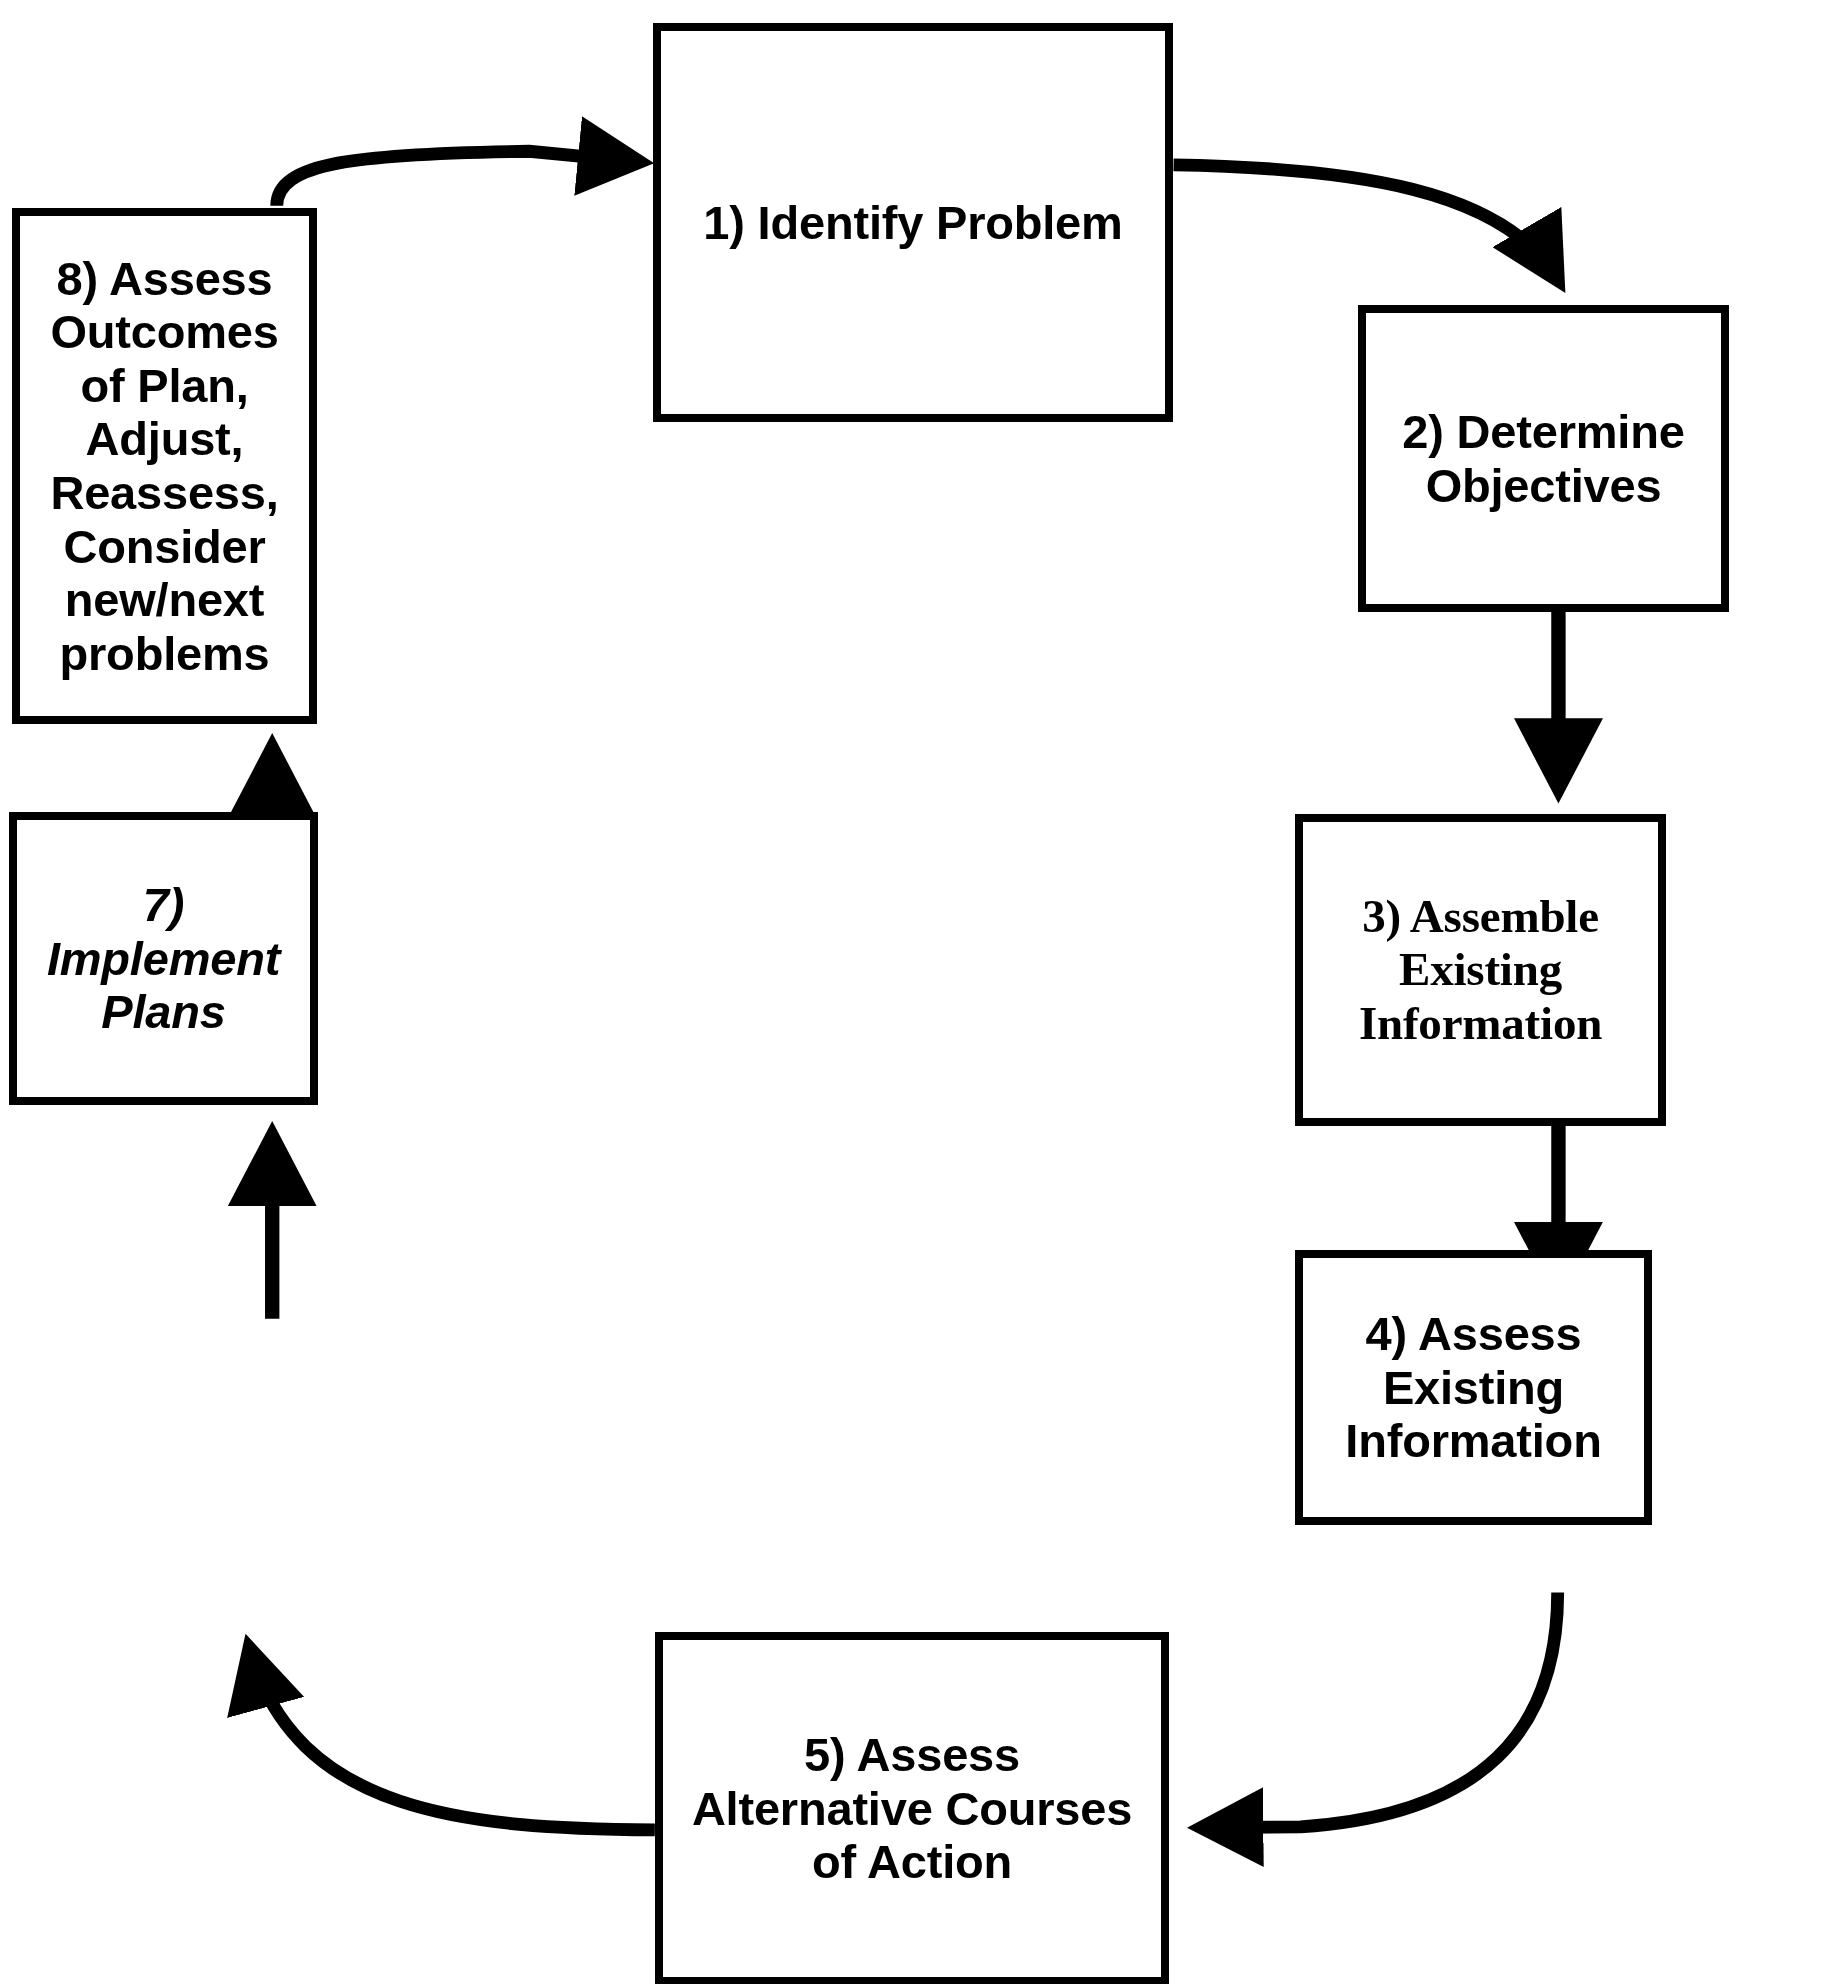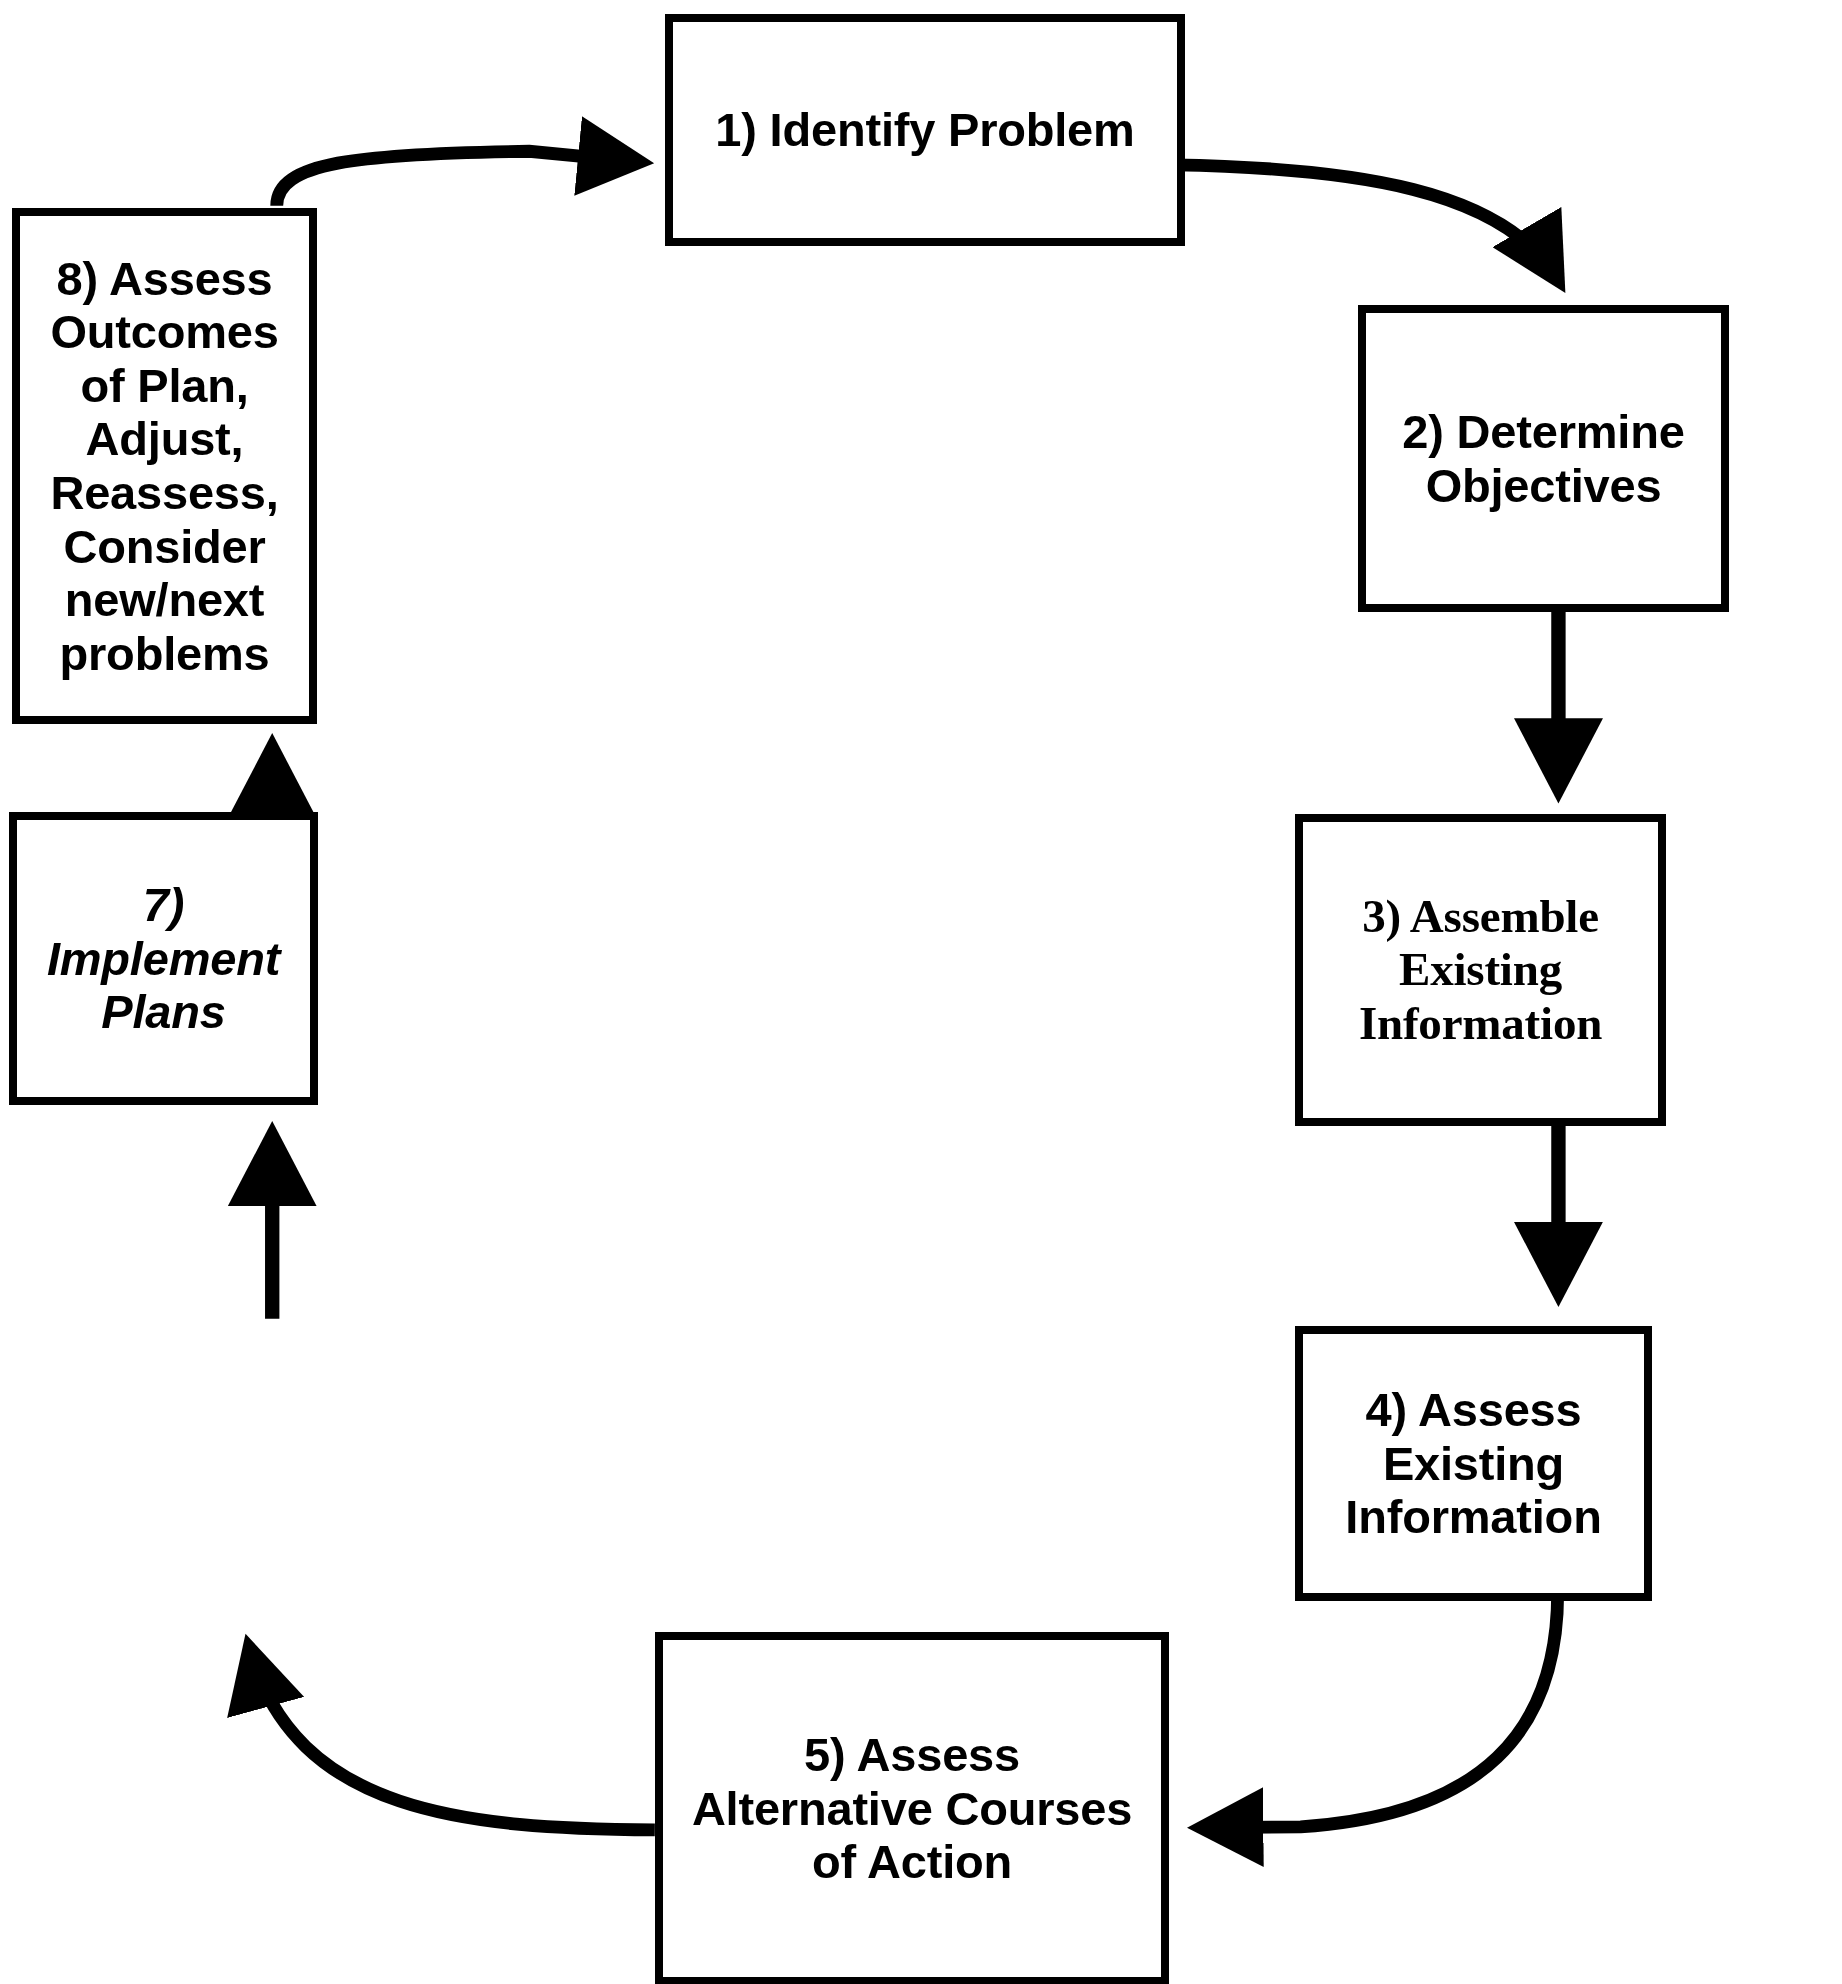--- a/index.html
+++ b/index.html
@@ -38,24 +38,24 @@
   #edges {
     position: absolute;
     left: 0;
     top: 0;
     width: 1842px;
     height: 1985px;
     z-index: 1;
     pointer-events: none;
   }
   
-  #n1 { left: 653px;  top: 14px;   width: 520px;  height: 232px; margin-left: 12px; }
+  #n1 { left: 653px;  top: 23px;   width: 520px;  height: 399px; }
   #n2 { left: 1358px; top: 305px;  width: 371px;  height: 307px; }
   #n3 { left: 1295px; top: 814px; width: 371px;  height: 312px; font-family: Liberation Serif, serif; }
-  #n4 { left: 1295px; top: 1326px; width: 357px;  height: 275px; }
+  #n4 { left: 1295px; top: 1250px; width: 357px;  height: 275px; }
   #n5 { left: 655px;  top: 1632px; width: 514px;  height: 353px; }
   #n6 { left: 9px;   top: 1319px; width: 309px;  height: 275px; }
   #n7 { left: 9px;   top: 812px; width: 309px;  height: 293px; font-style: italic; }
   #n8 { left: 12px;   top: 200px;  width: 305px;  height: 516px; margin-top: 8px; }
 </style>
 </head>
 <body>
 
 <div id="canvas">
 

